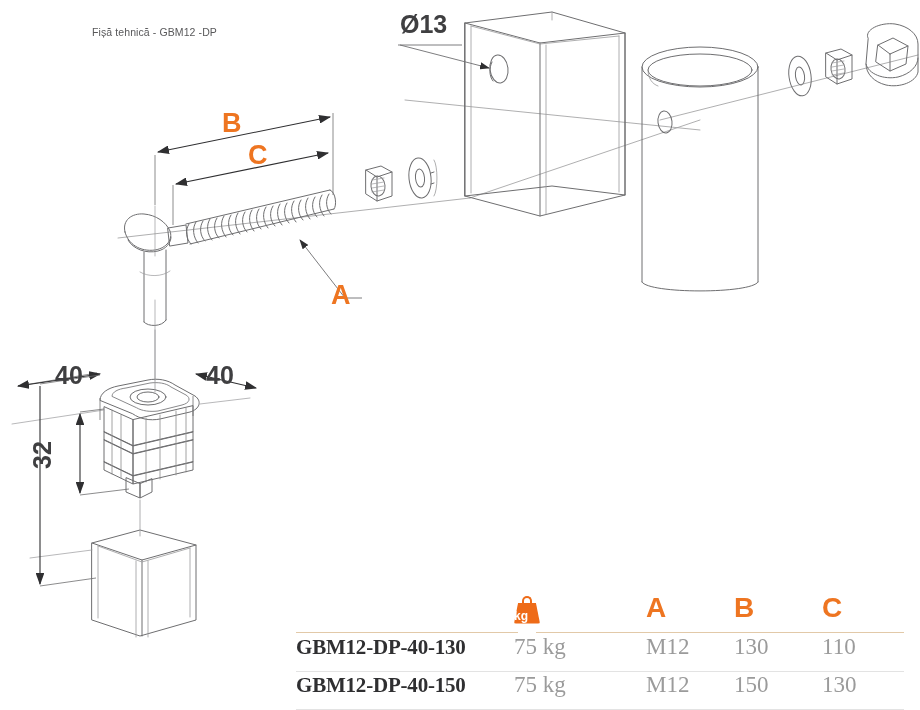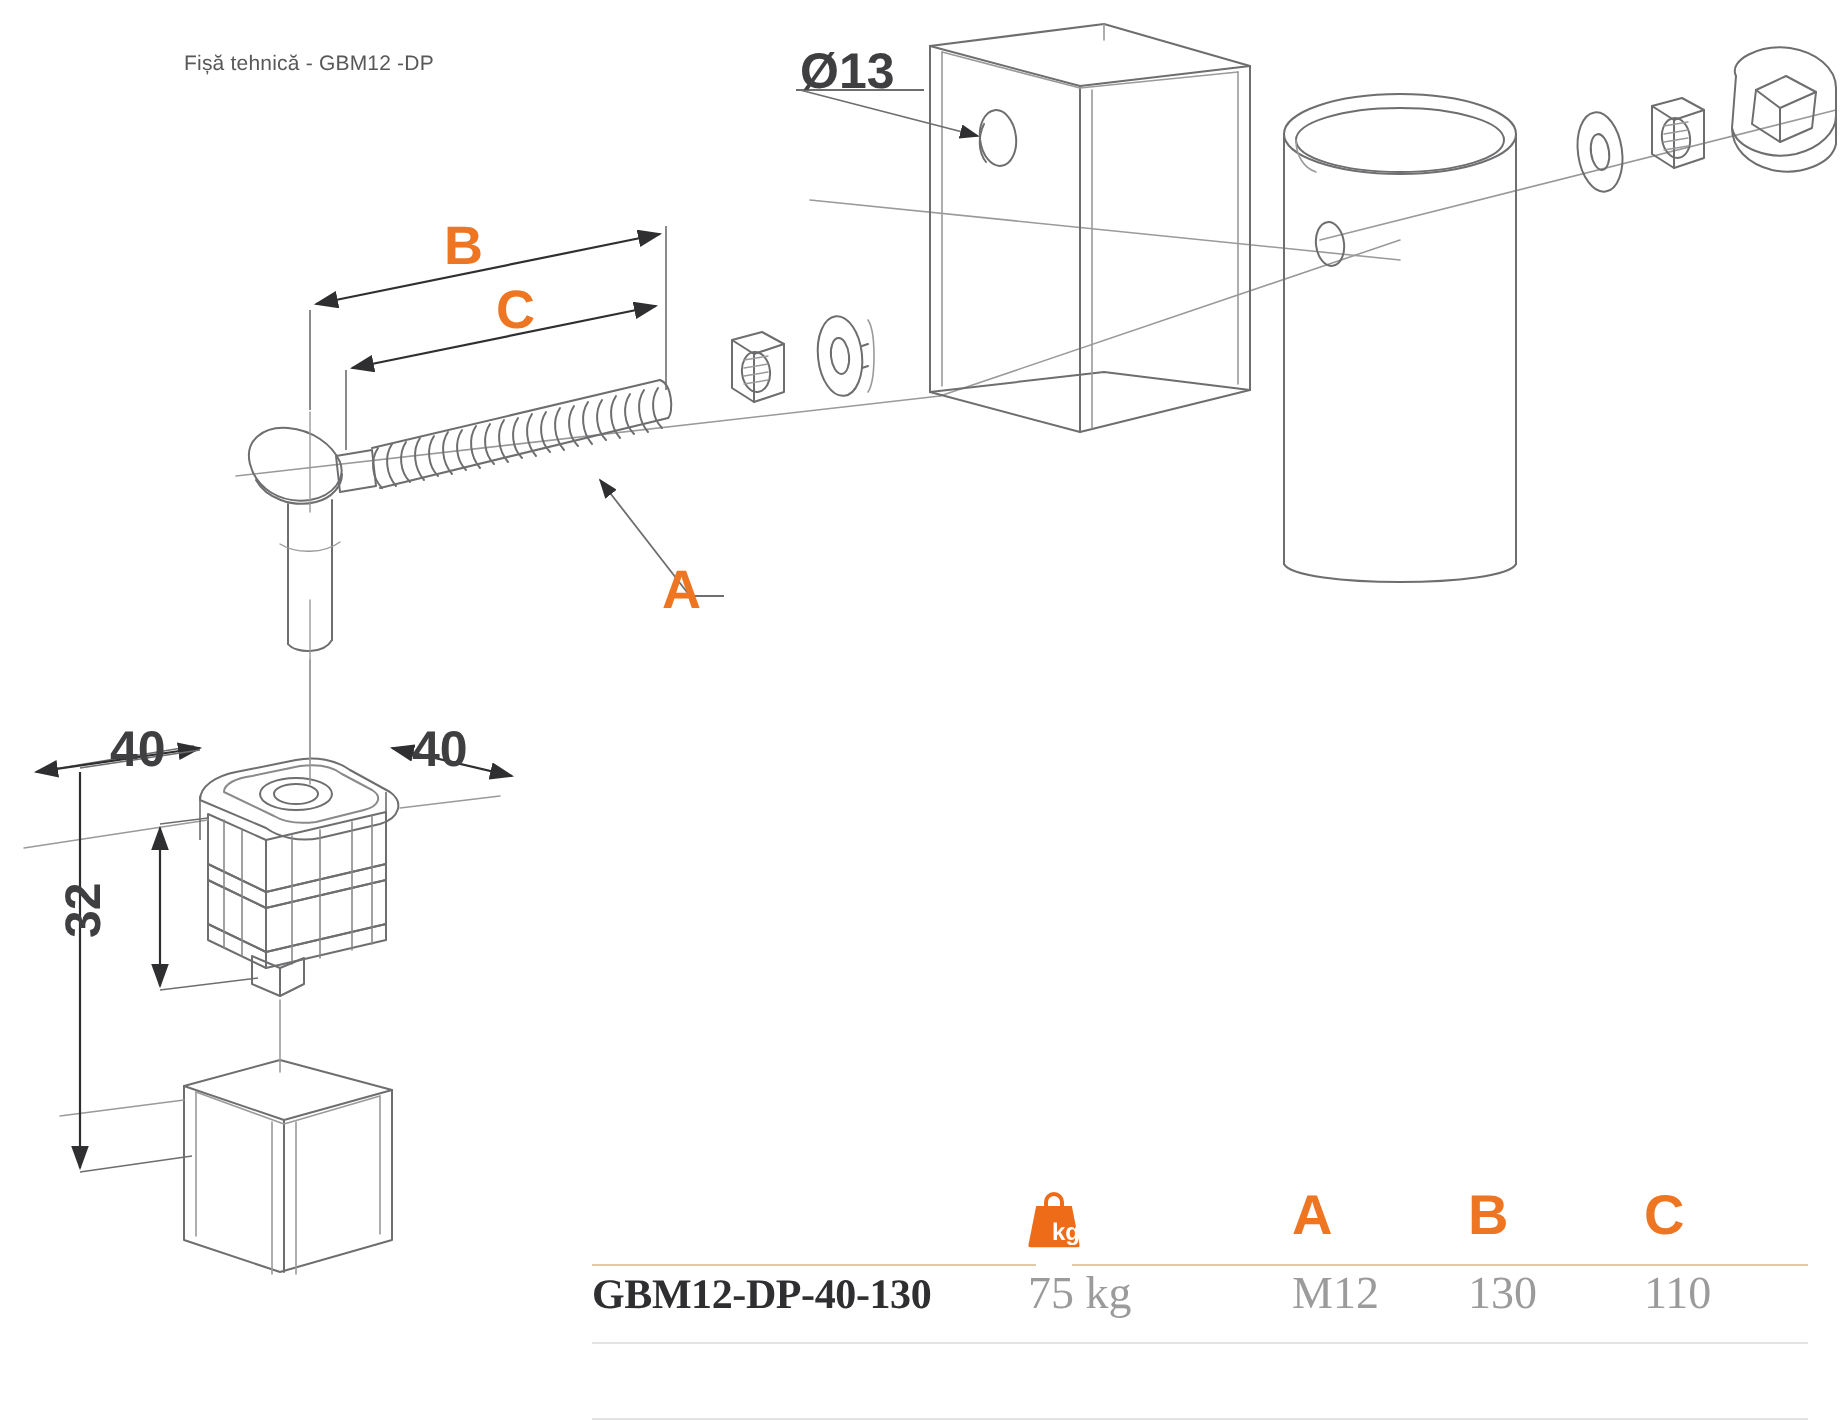--- a/index.html
+++ b/index.html
@@ -37,21 +37,21 @@
     line-height: 1;
   }
   .lbl-dark {
     color: #3f3f41;
     font-weight: bold;
   }
   .lbl-orange {
     color: #ee7521;
     font-weight: bold;
   }
-  #lbl-dia13 { left: 400px; top: 24px; font-size: 25px; }
+  #lbl-dia13 { left: 400px; top: 12px; font-size: 25px; }
   #lbl-b     { left: 222px; top: 110px; font-size: 27px; }
   #lbl-c     { left: 248px; top: 142px; font-size: 27px; }
   #lbl-a     { left: 331px; top: 282px; font-size: 27px; }
   #lbl-40a   { left: 55px;  top: 363px; font-size: 25px; }
   #lbl-40b   { left: 206px; top: 363px; font-size: 25px; }
   #lbl-32 {
     left: 46px; top: 425px; font-size: 25px;
     transform: rotate(-90deg);
     transform-origin: 14px 30px;
   }
@@ -109,21 +109,21 @@
     width: 10px; height: 11px;
     border: 2.5px solid #ee6b18;
     border-bottom: none;
     border-radius: 6px 6px 0 0;
     box-sizing: border-box;
   }
   .kg-icon .kgtxt {
     position: absolute;
     left: 0; bottom: 1px;
     width: 26px;
-    text-align: right;
+    text-align: left;
     font-size: 12px;
     font-weight: bold;
     color: #ffffff;
     font-family: "Liberation Sans", sans-serif;
   }
   tbody tr { height: 38px; font-family: Liberation Serif, serif; }
   td.model {
     font-size: 21px;
     font-weight: bold;
     color: #2f2f31;
@@ -421,17 +421,25 @@
       </thead>
       <tbody>
         <tr>
           <td class="model">GBM12-DP-40-130</td>
           <td class="val v-kg">75 kg</td>
           <td></td>
           <td class="val v-a">M12</td>
           <td class="val v-b">130</td>
           <td class="val v-c">110</td>
         </tr>
+        <tr>
+          <td class="model">GBM12-DP-40-150</td>
+          <td class="val v-kg">75 kg</td>
+          <td></td>
+          <td class="val v-a">M12</td>
+          <td class="val v-b">150</td>
+          <td class="val v-c">130</td>
+        </tr>
       </tbody>
     </table>
   </div>
 
 </div>
 
 </body></html>

